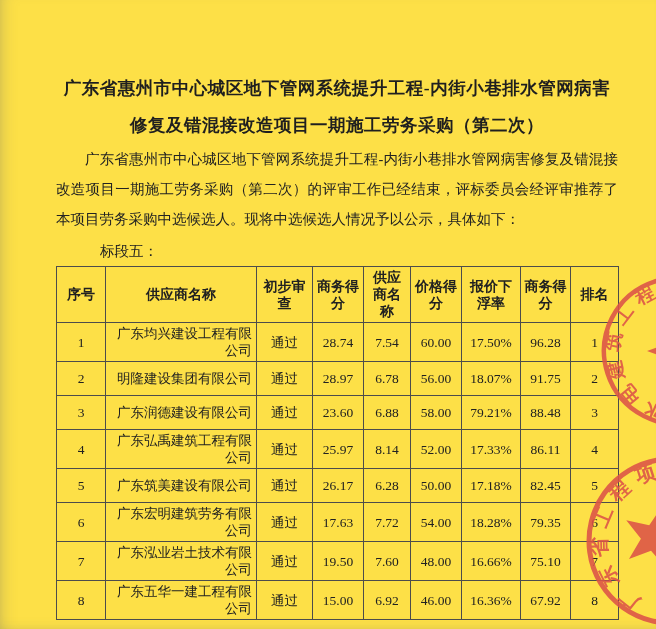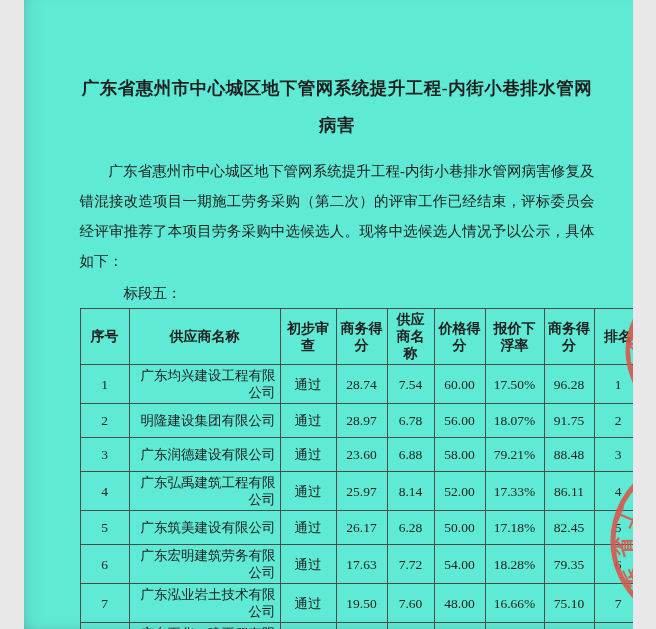--- a/index.html
+++ b/index.html
@@ -1,43 +1,42 @@
 <!DOCTYPE html>
 <html><head>
 <meta charset="utf-8">
 <style>
   * { margin: 0; padding: 0; box-sizing: border-box; }
   html, body { background: #e8e8e8; }
   body { font-family: "Liberation Serif", "DejaVu Serif", serif; }
   .page {
     position: relative;
-    width: 609px;
+    width: 656px;
     height: 629px;
     margin: 0 auto;
-    background: #5eead4;
+    background: #fde047;
     overflow: hidden;
     color: #262626;
     box-shadow: inset 14px 0 18px -16px rgba(90,100,110,0.45),
                 inset 0 -10px 14px -12px rgba(90,100,110,0.25);
   }
   .content {
     position: relative;
     padding: 70px 38px 0 56px;
     z-index: 2;
   }
   .doc-title {
     text-align: center;
     font-weight: bold;
     font-size: 17.5px;
     line-height: 37px;
     letter-spacing: 0.5px;
     color: #1f1f1f;
   }
   .doc-body {
-    margin-top: 12px;
     font-size: 14.5px;
     line-height: 30px;
     text-align: justify;
     text-indent: 2em;
     color: #222;
   }
   .section-label {
     margin-top: 5px;
     font-size: 14.5px;
     line-height: 24px;
@@ -93,20 +92,21 @@
   }
 </style>
 </head>
 <body>
 
 <div class="page">
   <div class="content">
 
     <div class="doc-title">
       <div>广东省惠州市中心城区地下管网系统提升工程-内街小巷排水管网病害</div>
+      <div>修复及错混接改造项目一期施工劳务采购（第二次）</div>
     </div>
 
     <p class="doc-body">广东省惠州市中心城区地下管网系统提升工程-内街小巷排水管网病害修复及错混接改造项目一期施工劳务采购（第二次）的评审工作已经结束，评标委员会经评审推荐了本项目劳务采购中选候选人。现将中选候选人情况予以公示，具体如下：</p>
 
     <div class="section-label">标段五：</div>
 
     <table class="result-table">
       <colgroup>
         <col style="width:49px">
           <col style="width:151px">

